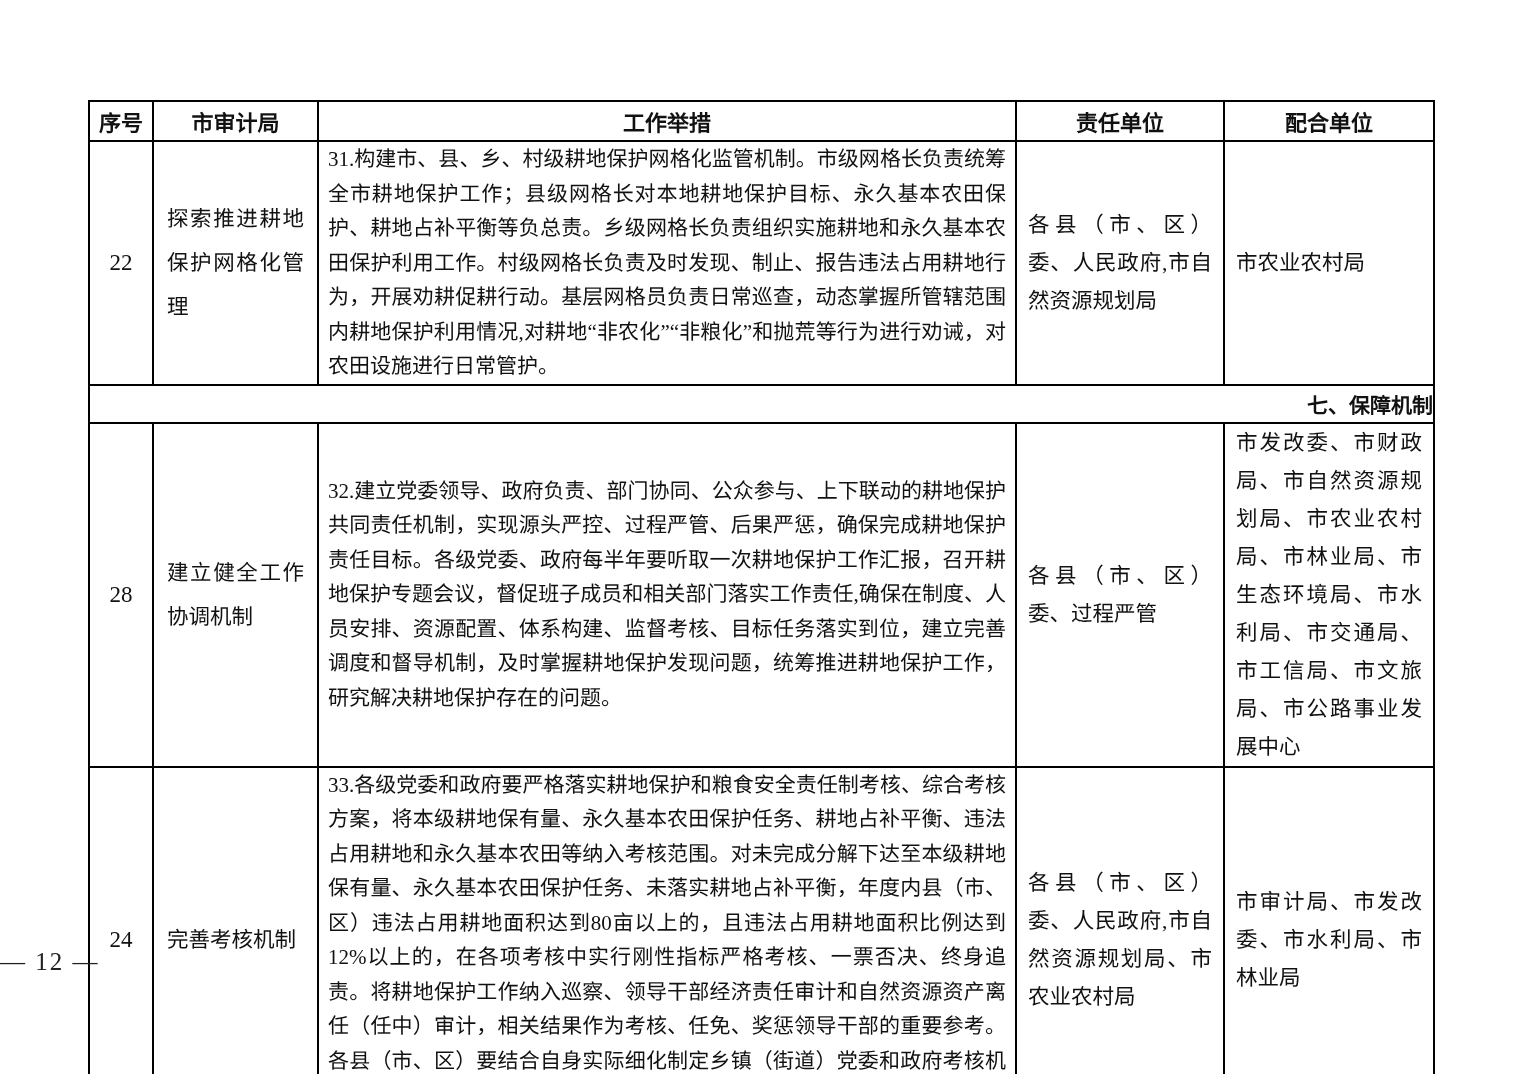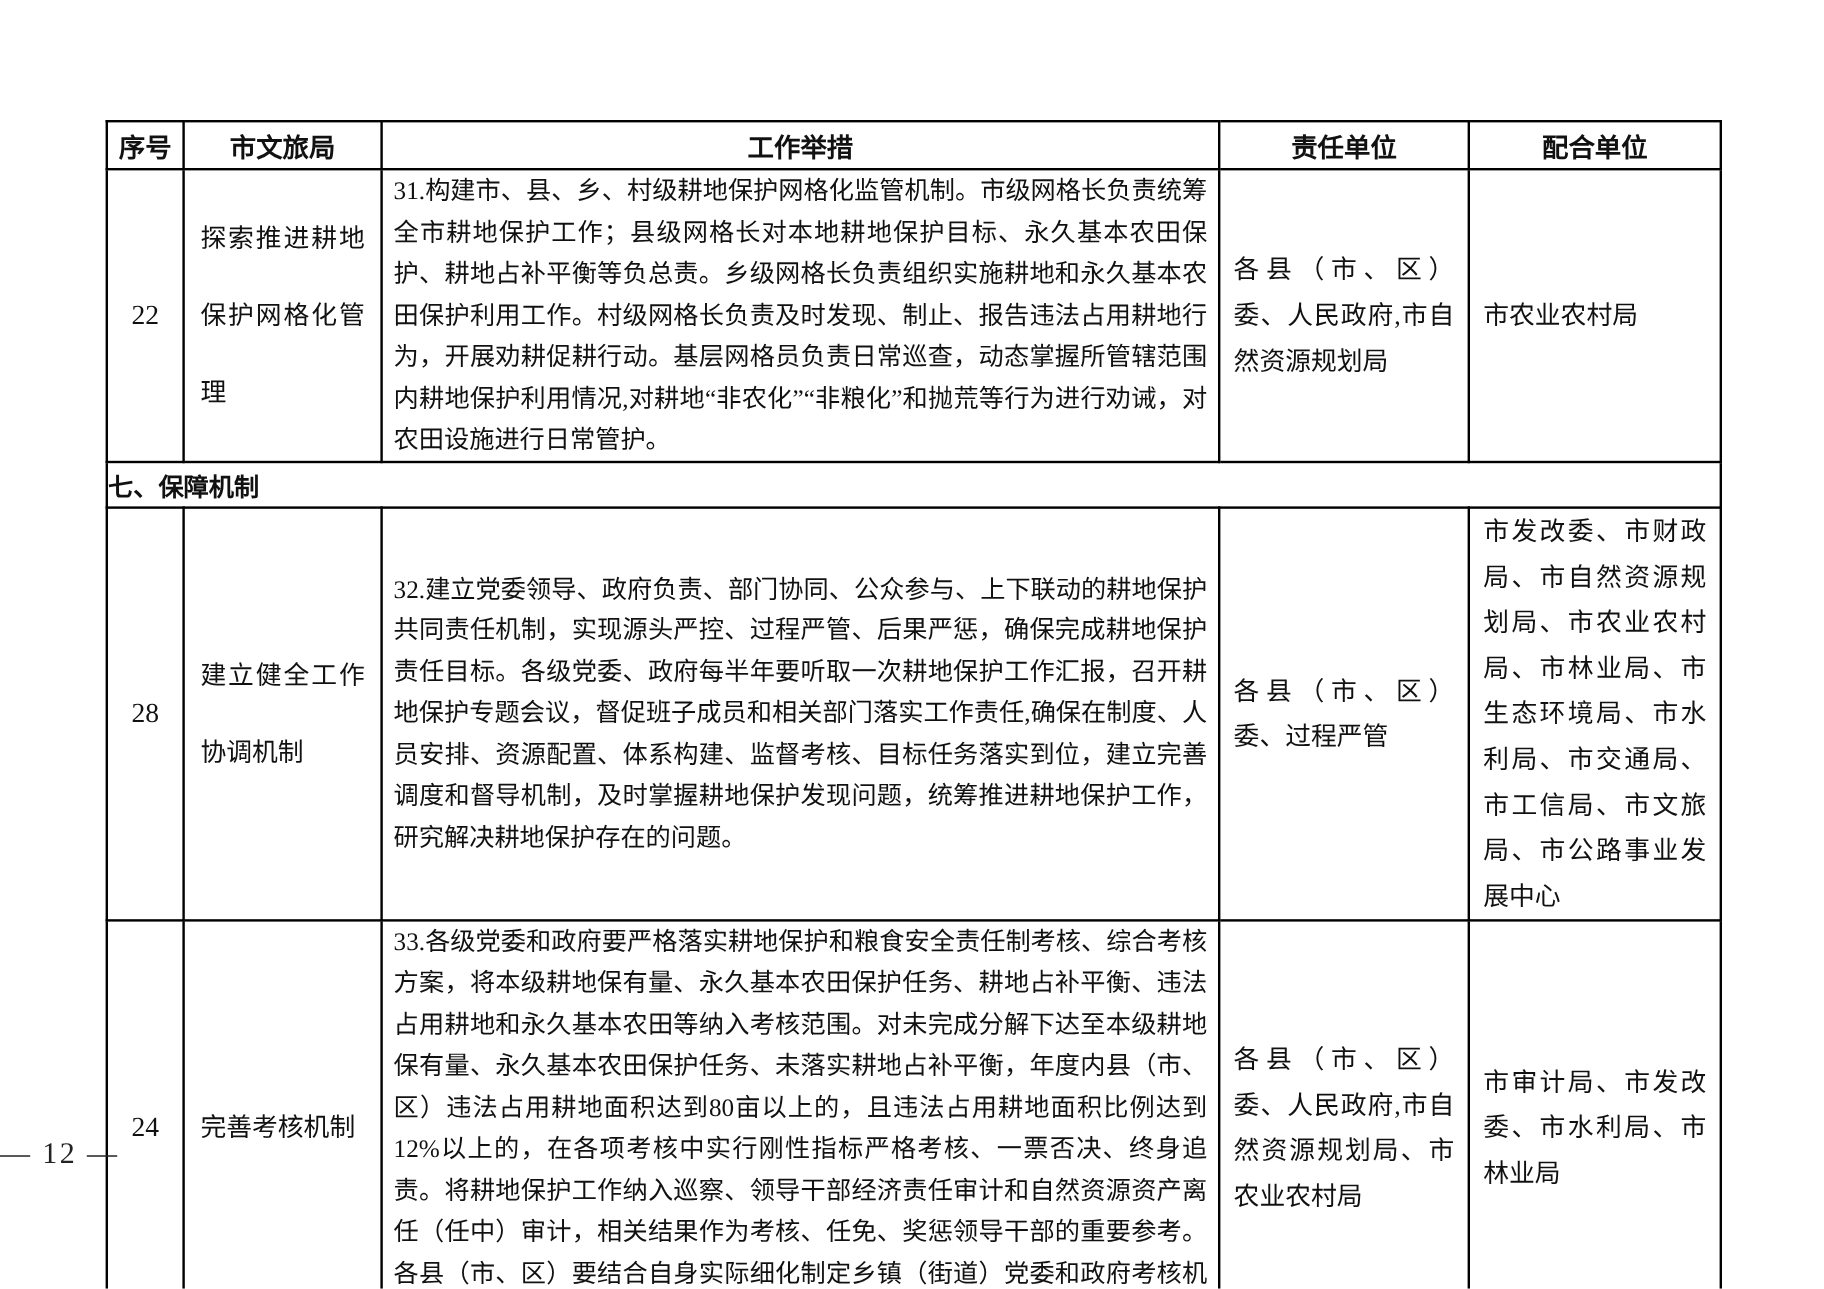--- a/index.html
+++ b/index.html
@@ -43,34 +43,34 @@
     padding: 0;
   }
   
   tr.section-row {
     height: 38px;
   }
   tr.section-row td {
     font-family: "Liberation Sans", "DejaVu Sans", sans-serif;
     font-weight: bold;
     font-size: 21px;
-    text-align: left;
+    text-align: right;
     vertical-align: middle;
     padding: 0;
     margin-left: 29px;
   }
   
   td.cell-index {
     font-size: 23px;
     text-align: center;
     vertical-align: middle;
   }
   td.cell-task {
     font-size: 21.5px;
-    line-height: 64px;
+    line-height: 44px;
     text-align: justify;
     vertical-align: middle;
     padding: 0 13px;
   }
   td.cell-measures {
     font-size: 21px;
     line-height: 34.5px;
     text-align: justify;
     vertical-align: middle;
     padding: 0 9px;
@@ -107,21 +107,21 @@
       <col style="width:64px">
       <col style="width:165px">
       <col style="width:698px">
       <col style="width:208px">
       <col style="width:210px">
     </colgroup>
 
     <tbody>
         <tr class="head-row">
       <th>序号</th>
-      <th>市文旅局</th>
+      <th>市审计局</th>
       <th>工作举措</th>
       <th>责任单位</th>
       <th>配合单位</th>
     </tr>
 
     <tr class="row-22">
       <td class="cell-index">22</td>
       <td class="cell-task">探索推进耕地保护网格化管理</td>
       <td class="cell-measures">31.构建市、县、乡、村级耕地保护网格化监管机制。市级网格长负责统筹全市耕地保护工作；县级网格长对本地耕地保护目标、永久基本农田保护、耕地占补平衡等负总责。乡级网格长负责组织实施耕地和永久基本农田保护利用工作。村级网格长负责及时发现、制止、报告违法占用耕地行为，开展劝耕促耕行动。基层网格员负责日常巡查，动态掌握所管辖范围内耕地保护利用情况,对耕地“非农化”“非粮化”和抛荒等行为进行劝诫，对农田设施进行日常管护。</td>
       <td class="cell-resp">各县（市、区）委、人民政府,市自然资源规划局</td>

